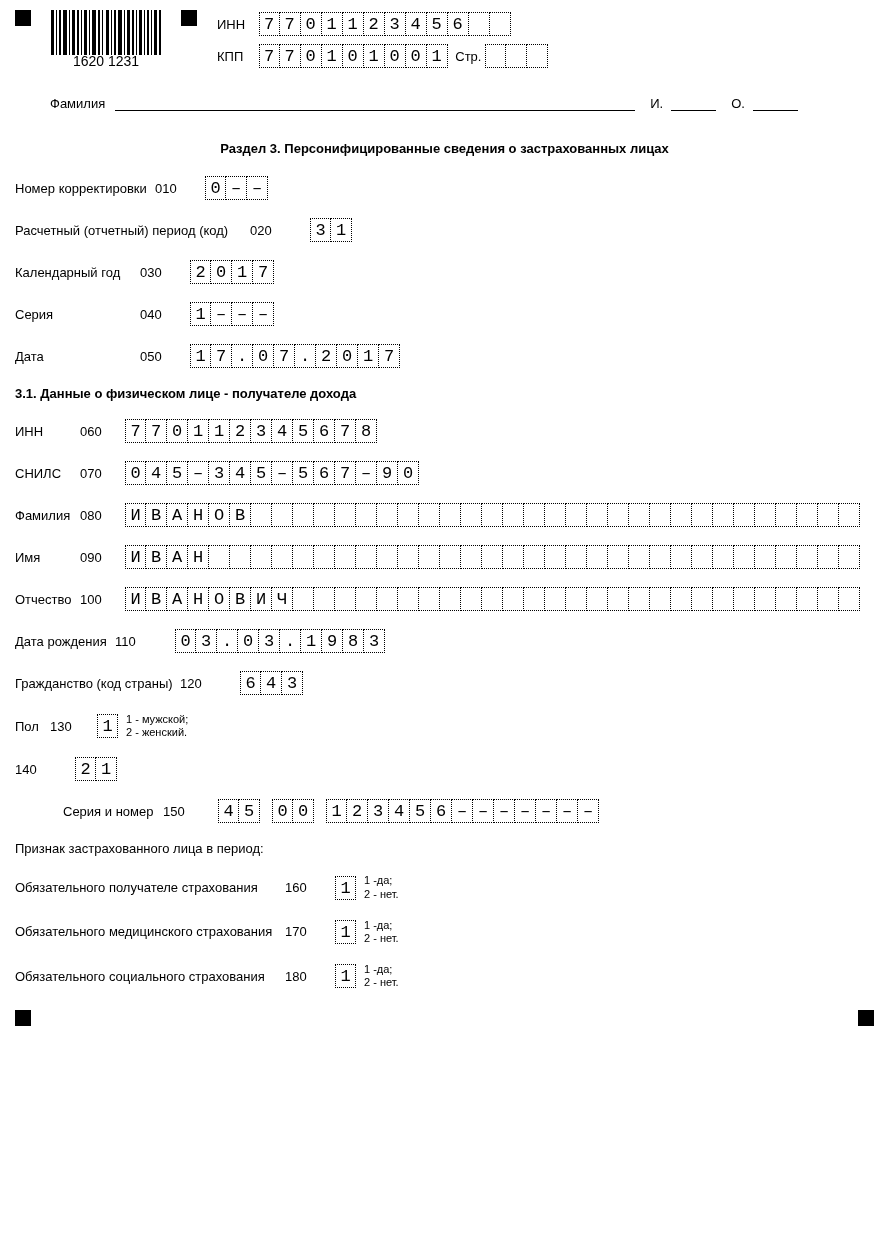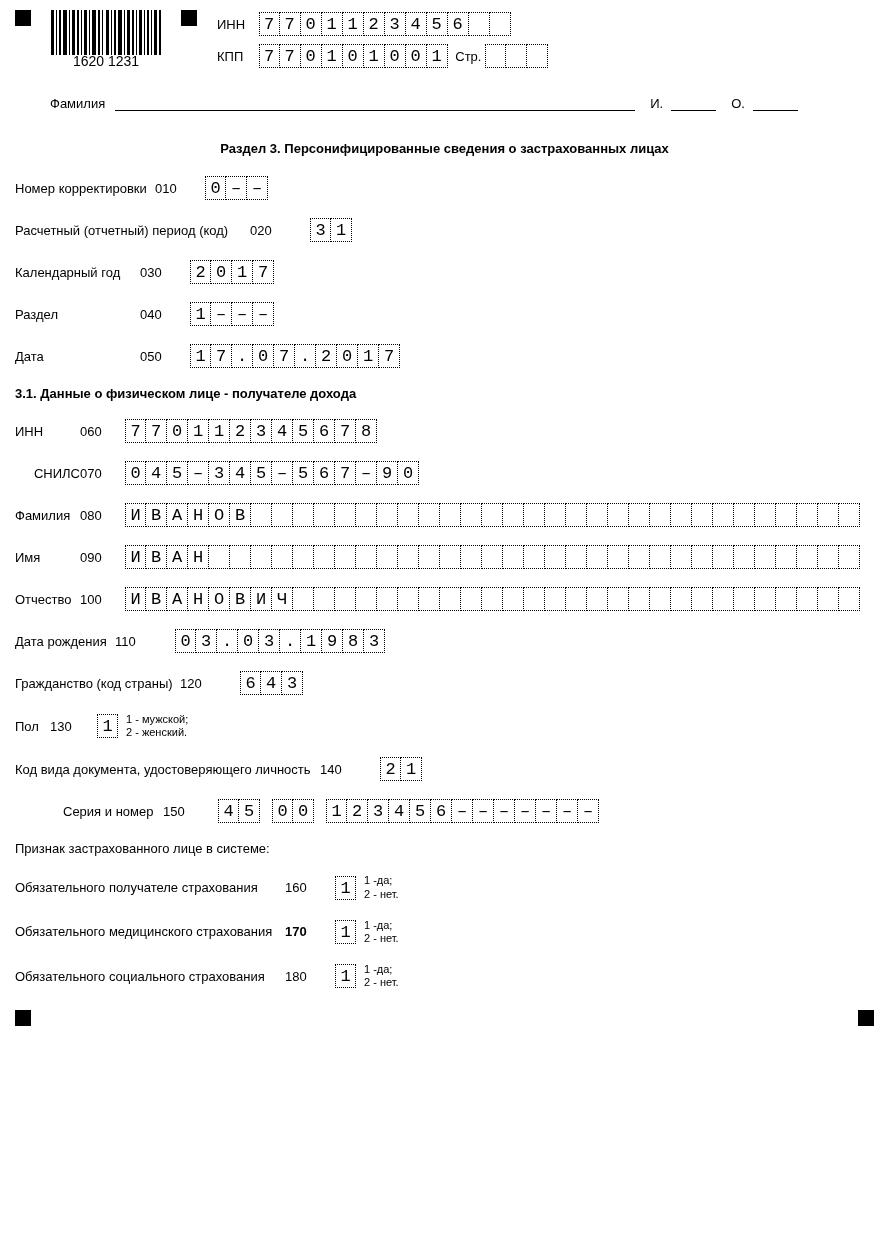--- a/index.html
+++ b/index.html
@@ -222,21 +222,21 @@
       <span class="field-label" style="width:125px;">Календарный год</span>
       <span class="code" style="margin-right:15px;">030</span>
       <span class="cells">
         <span class="cell">2</span>
         <span class="cell">0</span>
         <span class="cell">1</span>
         <span class="cell">7</span>
       </span>
     </div>
     <div class="field-row">
-      <span class="field-label" style="width:125px;">Раздел</span>
+      <span class="field-label" style="width:125px;">Серия</span>
       <span class="code" style="margin-right:15px;">040</span>
       <span class="cells">
         <span class="cell">1</span>
         <span class="cell">–</span>
         <span class="cell">–</span>
         <span class="cell">–</span>
       </span>
     </div>
     <div class="field-row">
       <span class="field-label" style="width:125px;">Дата</span>
@@ -271,21 +271,21 @@
         <span class="cell">2</span>
         <span class="cell">3</span>
         <span class="cell">4</span>
         <span class="cell">5</span>
         <span class="cell">6</span>
         <span class="cell">7</span>
         <span class="cell">8</span>
       </span>
     </div>
     <div class="field-row">
-      <span class="field-label" style="width:65px;text-align:right;">СНИЛС</span>
+      <span class="field-label" style="width:65px;">СНИЛС</span>
       <span class="code" style="margin-right:10px;">070</span>
       <span class="cells">
         <span class="cell">0</span>
         <span class="cell">4</span>
         <span class="cell">5</span>
         <span class="cell">–</span>
         <span class="cell">3</span>
         <span class="cell">4</span>
         <span class="cell">5</span>
         <span class="cell">–</span>
@@ -447,21 +447,20 @@
     </div>
     <div class="field-row">
       <span class="field-label" style="width:35px;">Пол</span>
       <span class="code" style="margin-right:12px;">130</span>
       <span class="cells">
         <span class="cell">1</span>
       </span>
       <span class="hint">1 - мужской;<br>2 - женский.</span>
     </div>
     <div class="field-row">
-      <span class="field-label" style="width:305px;">Код вида документа, удостоверяющего личность</span>
       <span class="code" style="margin-right:25px;">140</span>
       <span class="cells">
         <span class="cell">2</span>
         <span class="cell">1</span>
       </span>
     </div>
     <div class="field-row">
       <span class="field-label" style="width:100px;margin-left:48px;">Серия и номер</span>
       <span class="code" style="margin-right:20px;">150</span>
       <span class="cells" style="margin-right:12px;">
@@ -483,34 +482,34 @@
         <span class="cell">–</span>
         <span class="cell">–</span>
         <span class="cell">–</span>
         <span class="cell">–</span>
         <span class="cell">–</span>
         <span class="cell">–</span>
       </span>
     </div>
   </div>
 
-<div style="margin-bottom:18px;">Признак застрахованного лице в системе:</div>
+<div style="margin-bottom:18px;">Признак застрахованного лица в период:</div>
 
 <div id="block3">
     <div class="field-row">
       <span class="field-label" style="width:270px;">Обязательного получателе страхования</span>
       <span class="code" style="margin-right:15px;">160</span>
       <span class="cells">
         <span class="cell">1</span>
       </span>
       <span class="hint">1 -да;<br>2 - нет.</span>
     </div>
     <div class="field-row">
       <span class="field-label" style="width:270px;">Обязательного медицинского страхования</span>
-      <span class="code" style="margin-right:15px;font-weight:bold;">170</span>
+      <span class="code" style="margin-right:15px;">170</span>
       <span class="cells">
         <span class="cell">1</span>
       </span>
       <span class="hint">1 -да;<br>2 - нет.</span>
     </div>
     <div class="field-row">
       <span class="field-label" style="width:270px;">Обязательного социального страхования</span>
       <span class="code" style="margin-right:15px;">180</span>
       <span class="cells">
         <span class="cell">1</span>

